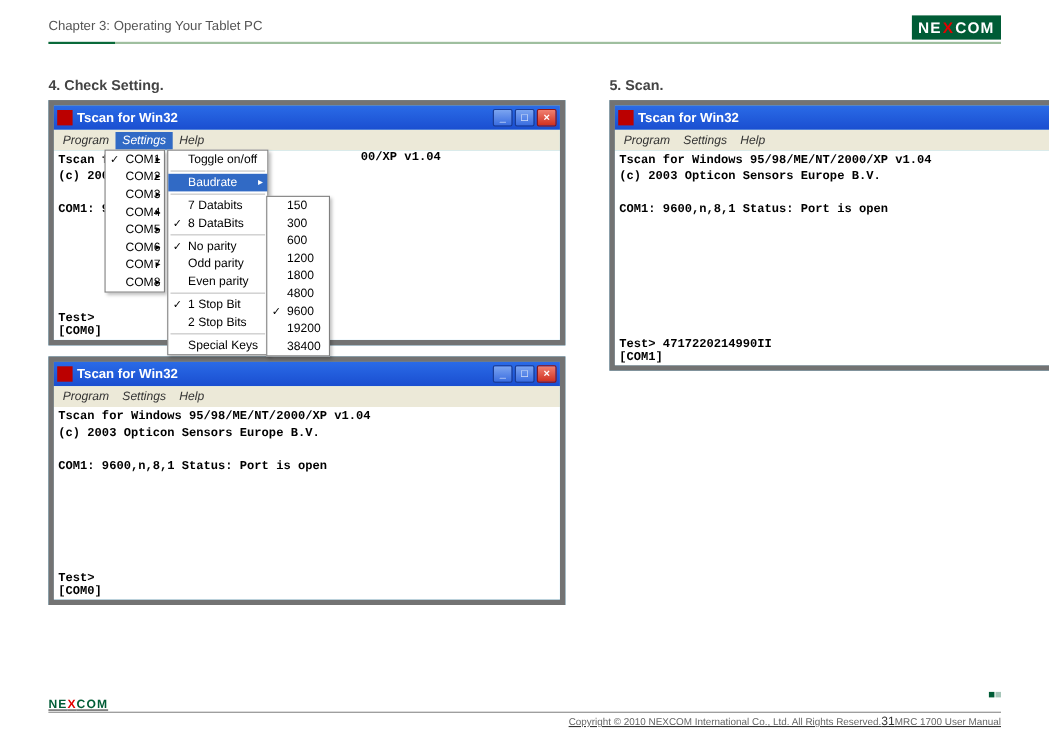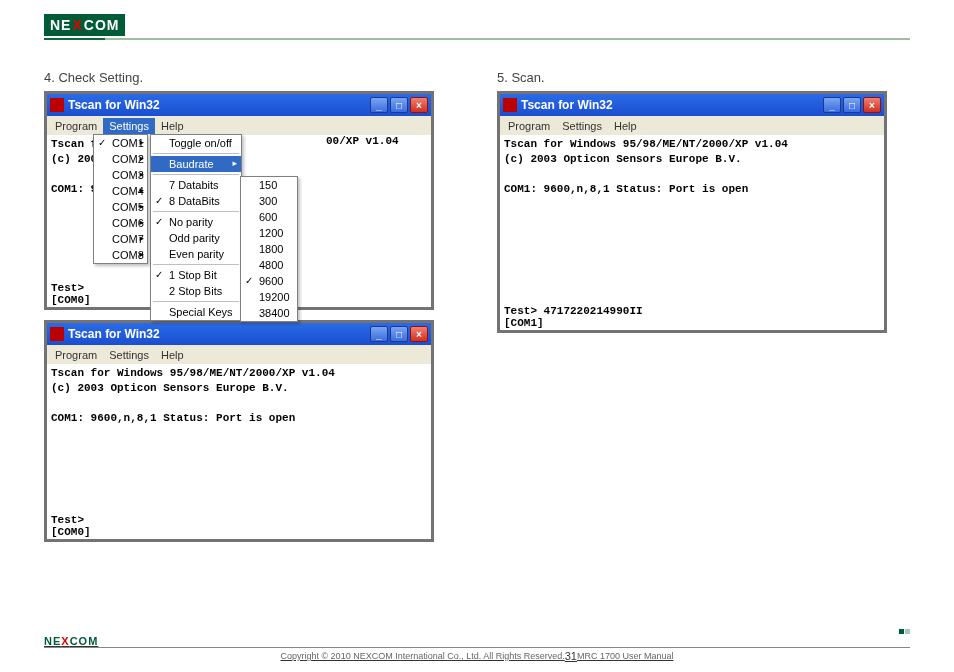--- a/index.html
+++ b/index.html
@@ -6,57 +6,58 @@
   body { font-family: "Segoe UI", Tahoma, Arial, sans-serif; background: #fff; width: 954px; height: 672px; position: relative; color: #333; }
   .page { padding: 14px 44px 0 44px; }
   .header-row { display: flex; justify-content: space-between; align-items: center; }
   .chapter-title { font-size: 12px; font-weight: 400; color: #555; padding-bottom: 4px; }
   .logo { display: flex; align-items: center; gap: 0; }
   .logo-box { background:#005c36; color:#fff; font-weight:700; font-size:14px; padding:3px 6px; letter-spacing:1px; display:flex; align-items:center; }
   .logo-x { color:#e40000; font-weight:700; display:inline-block; margin:0 1px; }
   .hr-line { height: 2px; background: linear-gradient(to right, #0a6a3a 0%, #0a6a3a 7%, #9fbf9f 7%, #9fbf9f 100%); margin-top: 2px; }
   .content { display: flex; gap: 40px; margin-top: 30px; }
   .col { flex: 1; }
-  .step-label { font-size: 13px; font-weight: 400; color: #444; margin-bottom: 6px; }
-  .win { border: 3px solid #737373; width: 390px; font-family: Tahoma, sans-serif; font-size: 11px; background:#7dd3fc; margin-bottom:10px; }
+  .step-label { font-size: 13px; font-weight: 700; color: #444; margin-bottom: 6px; }
+  .win { border: 5px solid #737373; width: 470px; font-family: Tahoma, sans-serif; font-size: 11px; background:#7dd3fc; margin-bottom:10px; }
   .titlebar { background: linear-gradient(to bottom, #2a6be7, #1a4ed0); color:#fff; display:flex; align-items:center; padding:2px 3px; height:22px; }
   .titlebar-icon { width:14px; height:14px; background:#b00; margin-right:4px; display:inline-block; }
   .titlebar-text { font-weight:700; font-size:12px; flex:1; }
   .win-btns { display:flex; gap:2px; }
   .wb { width:18px; height:16px; background:linear-gradient(to bottom,#7ba4f0,#3a6de0); border:1px solid #1a3a90; border-radius:2px; color:#fff; font-size:10px; display:flex; align-items:center; justify-content:center; font-weight:700; }
   .wb-close { background:linear-gradient(to bottom,#f08070,#d03020); border-color:#901010; }
   .menubar { background:#ece9d8; display:flex; padding:1px 2px; font-size:11px; height:19px; align-items:center; }
-  .menu-item { padding:2px 6px; }
+  .menu-item { padding:2px 6px;font-style:italic; }
   .menu-item.active { background:#316ac5; color:#fff; }
   .body-area { background:#fff; padding:2px 4px; font-size:11px; font-family:"Courier New",monospace; font-weight:700; color:#000; position:relative; min-height:40px; }
   .cascade-wrap { position:relative; }
   .dropdown { position:absolute; background:#fff; border:1px solid #808080; box-shadow:2px 2px 3px rgba(0,0,0,0.25); font-family:Tahoma,sans-serif; font-size:11px; font-weight:400; z-index:5; }
   .dd-item { padding:2px 36px 2px 18px; white-space:nowrap; position:relative; }
   .dd-item.checked::before { content:"✓"; position:absolute; left:4px; font-size:10px; }
   .dd-item.arrow::after { content:"▸"; position:absolute; right:4px; font-size:9px; }
   .dd-item.hi { background:#316ac5; color:#fff; }
   .dd-sep { height:1px; background:#c0c0c0; margin:2px 2px; }
   .body-text div { line-height:1.35; }
   .footer { position:absolute; bottom:10px; left:44px; right:44px;text-decoration:underline; }
   .footer-line { height:1px; background:#888; margin-bottom:2px; }
-  .footer-row { display:flex; justify-content:center; align-items:center; font-size:9px; color:#666; }
+  .footer-row { display:flex; justify-content:flex-end; align-items:center; font-size:9px; color:#666; }
   .footer-logo-sm { font-weight:700; color:#005c36; font-size:11px; letter-spacing:1px; }
   .footer-logo-sm .x { color:#e40000; }
   .pagenum { font-size:11px; color:#333; }
   .small-square { position:absolute; right:0; top:-6px; display:flex; gap:1px; }
   .sq { width:5px; height:5px; background:#005c36; }
   .sq.dim { opacity:.35; }
   .win.short .body-area { min-height:170px; }
   .body-area.tall { min-height:172px; }
 </style>
 </head>
 <body>
 
 <div class="page">
   <div class="header-row">
+    <div class="chapter-title">Chapter 3: Operating Your Tablet PC</div>
     <div class="logo">
       <div class="logo-box">
         <span>NE</span>
           <span class="logo-x">X</span>
           <span>COM</span>
       </div>
     </div>
   </div>
   <div class="hr-line"></div>
 

